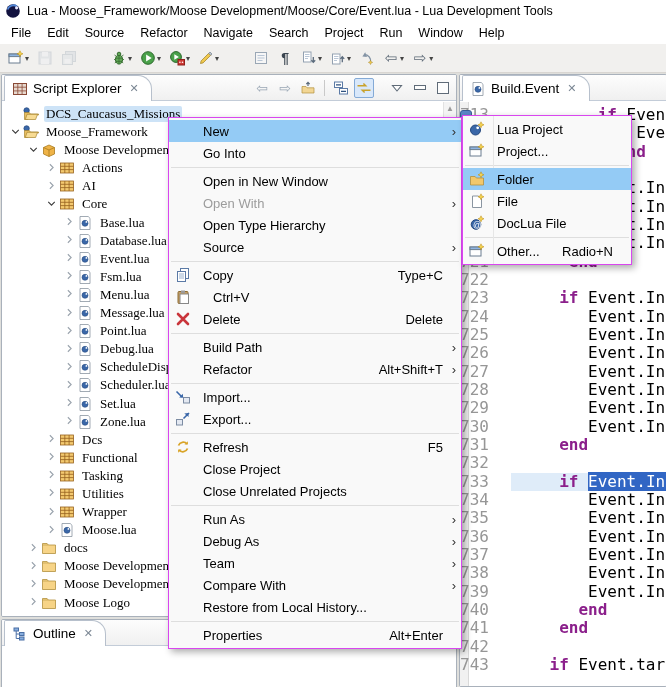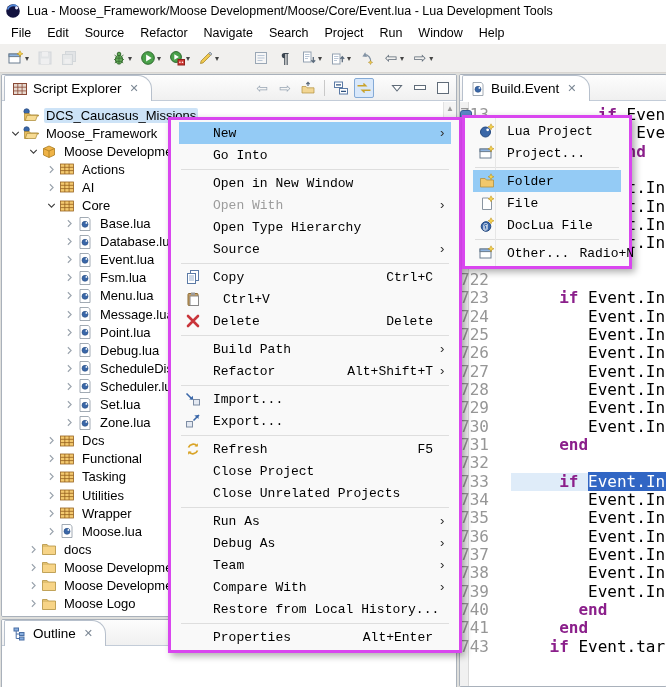--- a/index.html
+++ b/index.html
@@ -32,41 +32,41 @@
           padding:0 12px 0 7px; background:#fff; border:1px solid #b7c0cc; border-bottom:none;
           border-radius:2px 14px 0 0; font-size:13.5px; }
   .closex { font-size:11px; color:#7b8794; margin-left:3px; }
   .hicons { position:absolute; right:3px; top:0; height:26px; display:flex; align-items:center; gap:3px; }
   .hbtn { width:20px; height:20px; display:flex; align-items:center; justify-content:center; border-radius:2px; }
   .hbtn.pressed { background:#d9e8fa; border:1px solid #84aad6; }
   .vdiv { width:1px; height:16px; background:#c9c9c9; margin:0 3px; }
   .gapl { margin-left:10px; }
   
   .tree { position:absolute; left:0; top:27px; right:13px; bottom:0; padding-top:4px; overflow:hidden; background:#fff; }
-  .trow { height:18.1px; display:flex; align-items:center; white-space:nowrap; }
+  .trow { height:18.1px; display:flex; align-items:flex-start; white-space:nowrap;font-family:Liberation Serif, serif; }
   .chev { width:14px; height:14px; flex:none; display:flex; align-items:center; justify-content:center; }
   .ticon { margin:0 5px 0 1px; }
   .tlabel { font-size:13px; padding:0 2px; }
   .tlabel.sel { background:#cde3f7; border-radius:2px; }
   .vsb { position:absolute; right:0; top:27px; bottom:0; width:13px; background:#f4f4f4; border-left:1px solid #e2e2e2;
          display:flex; flex-direction:column; justify-content:space-between; align-items:center; padding:2px 0; }
   .sbarrow { font-size:8px; color:#9a9a9a; }
   
   .ebody { position:absolute; left:0; top:27px; right:0; bottom:0; background:#fff; }
   .annstrip { position:absolute; left:0; top:0; bottom:0; width:9px; background:#f1f1f1; border-right:1px solid #d9d9d9; }
   .marker { position:absolute; left:0px; top:8px; width:12px; height:12px; background:#5b87c6; border:1px solid #3a5f96; border-radius:3px; z-index:2; }
   .lines { position:absolute; left:0; top:4px; right:0; font-family:"DejaVu Sans Mono", monospace; font-size:16px; }
   .cline { display:flex; height:18.33px; line-height:18.33px; white-space:pre; }
   .lnum { width:51px; flex:none; text-align:left; padding-right:7px; color:#969696; }
   .ltext { flex:1; }
   .cline.cur .ltext { background:var(--curline,#dfecf9); }
   .seg.k { color:var(--kw,#8b1f8b); font-weight:bold; }
   .seg.sel { background:var(--sel,#3166c4); color:#fff; }
   
-  .menu { position:absolute; background:#f9f9f9; border:3px solid #d946ef; box-shadow:3px 3px 7px rgba(0,0,0,.33); padding:2px 8px;font-family:Liberation Mono, monospace; }
+  .menu { position:absolute; background:#f9f9f9; border:1px solid #d946ef; box-shadow:3px 3px 7px rgba(0,0,0,.33); padding:2px 0; }
   #cmenu { left:168px; top:117px; width:294px; z-index:20; }
   #smenu { left:462px; top:115px; width:170px; z-index:21; }
   #smenu::before { content:""; position:absolute; left:30px; top:0; bottom:0; width:1px; background:#e6e6e6; }
   .mitem { height:22px; display:flex; align-items:center; padding:0 5px 0 6px; font-size:13px; position:relative; }
   .mitem.hl { background:var(--menu-hl,#94cbf5); }
   .mitem.disabled { color:#9c9c9c; }
   .mic { width:22px; flex:none; display:flex; align-items:center; margin-right:6px; }
   #smenu .mic { width:20px; margin-right:8px; }
   .mlabel { flex:1; white-space:nowrap; }
   .msc { margin-left:10px; white-space:nowrap; }
@@ -788,20 +788,21 @@
         <div class="cline"><span class="lnum">732</span><span class="ltext"></span></div>
         <div class="cline cur"><span class="lnum">733</span><span class="ltext"><span class="seg p">     </span><span class="seg k">if</span><span class="seg p"> </span><span class="seg sel">Event.IniObjectCategory</span></span></div>
         <div class="cline"><span class="lnum">734</span><span class="ltext"><span class="seg p">        </span><span class="seg p">Event.IniDCSUnit = Event.initiator</span></span></div>
         <div class="cline"><span class="lnum">735</span><span class="ltext"><span class="seg p">        </span><span class="seg p">Event.IniDCSUnitName = Event.IniDCSUnit:getName()</span></span></div>
         <div class="cline"><span class="lnum">736</span><span class="ltext"><span class="seg p">        </span><span class="seg p">Event.IniUnitName = Event.IniDCSUnitName</span></span></div>
         <div class="cline"><span class="lnum">737</span><span class="ltext"><span class="seg p">        </span><span class="seg p">Event.IniUnit = nil</span></span></div>
         <div class="cline"><span class="lnum">738</span><span class="ltext"><span class="seg p">        </span><span class="seg p">Event.IniDCSGroupName = ""</span></span></div>
         <div class="cline"><span class="lnum">739</span><span class="ltext"><span class="seg p">        </span><span class="seg p">Event.IniGroupName = ""</span></span></div>
         <div class="cline"><span class="lnum">740</span><span class="ltext"><span class="seg p">       </span><span class="seg k">end</span></span></div>
         <div class="cline"><span class="lnum">741</span><span class="ltext"><span class="seg p">     </span><span class="seg k">end</span></span></div>
+        <div class="cline"><span class="lnum">742</span><span class="ltext"></span></div>
         <div class="cline"><span class="lnum">743</span><span class="ltext"><span class="seg p">    </span><span class="seg k">if</span><span class="seg p"> Event.target ~= nil then</span></span></div>
       </div>
   </div>
 </div>
 
 <div class="menu" id="cmenu">
     <div class="mitem hl">
       <span class="mic"></span>
       <span class="mlabel">New</span>
       <span class="marrow">›</span>
@@ -837,21 +838,21 @@
       <span class="mic">
         <span class="icon">
           <svg viewBox="0 0 16 16" width="16" height="16">
             <rect x="5.5" y="1.5" width="8" height="10" fill="#fff" stroke="#5b7aa6"></rect>
             <rect x="2.5" y="4.5" width="8" height="10" fill="#fff" stroke="#5b7aa6"></rect>
             <path d="M4 7h5M4 9h5M4 11h5" stroke="#9ab2cf" fill="none"></path>
           </svg>
         </span>
       </span>
       <span class="mlabel">Copy</span>
-      <span class="msc">Ctrl+C</span>
+      <span class="msc">Type+C</span>
       <span class="marrow"></span>
     </div>
     <div class="mitem">
       <span class="mic">
         <span class="icon">
           <svg viewBox="0 0 16 16" width="16" height="16">
             <rect x="3" y="2.5" width="10" height="12" rx="1" fill="#c8a165" stroke="#8a6a35"></rect>
             <rect x="6" y="1.5" width="4" height="2.5" fill="#9a9a9a"></rect>
             <rect x="5" y="5" width="8.5" height="9.5" fill="#fff" stroke="#888"></rect>
           </svg>

